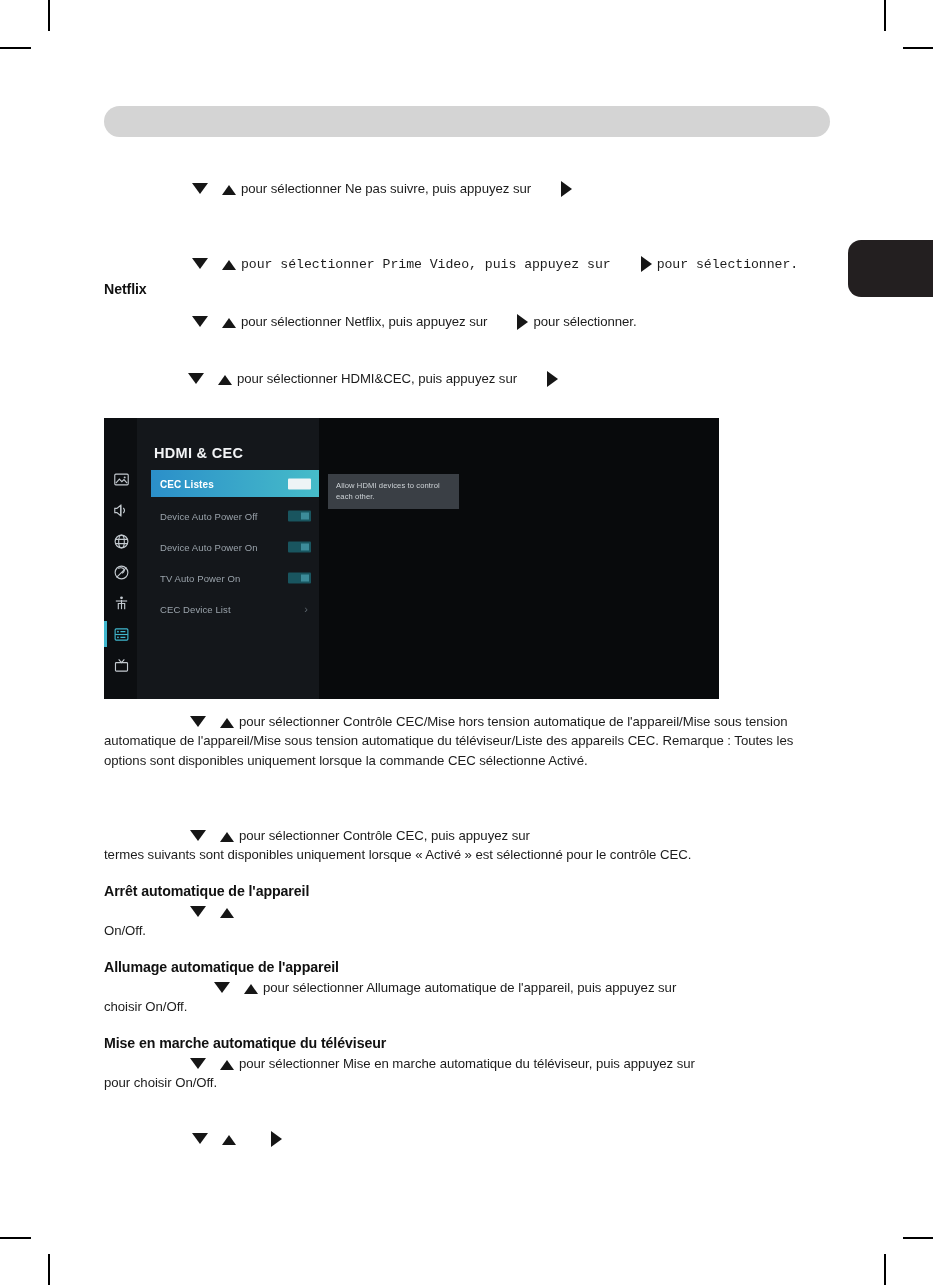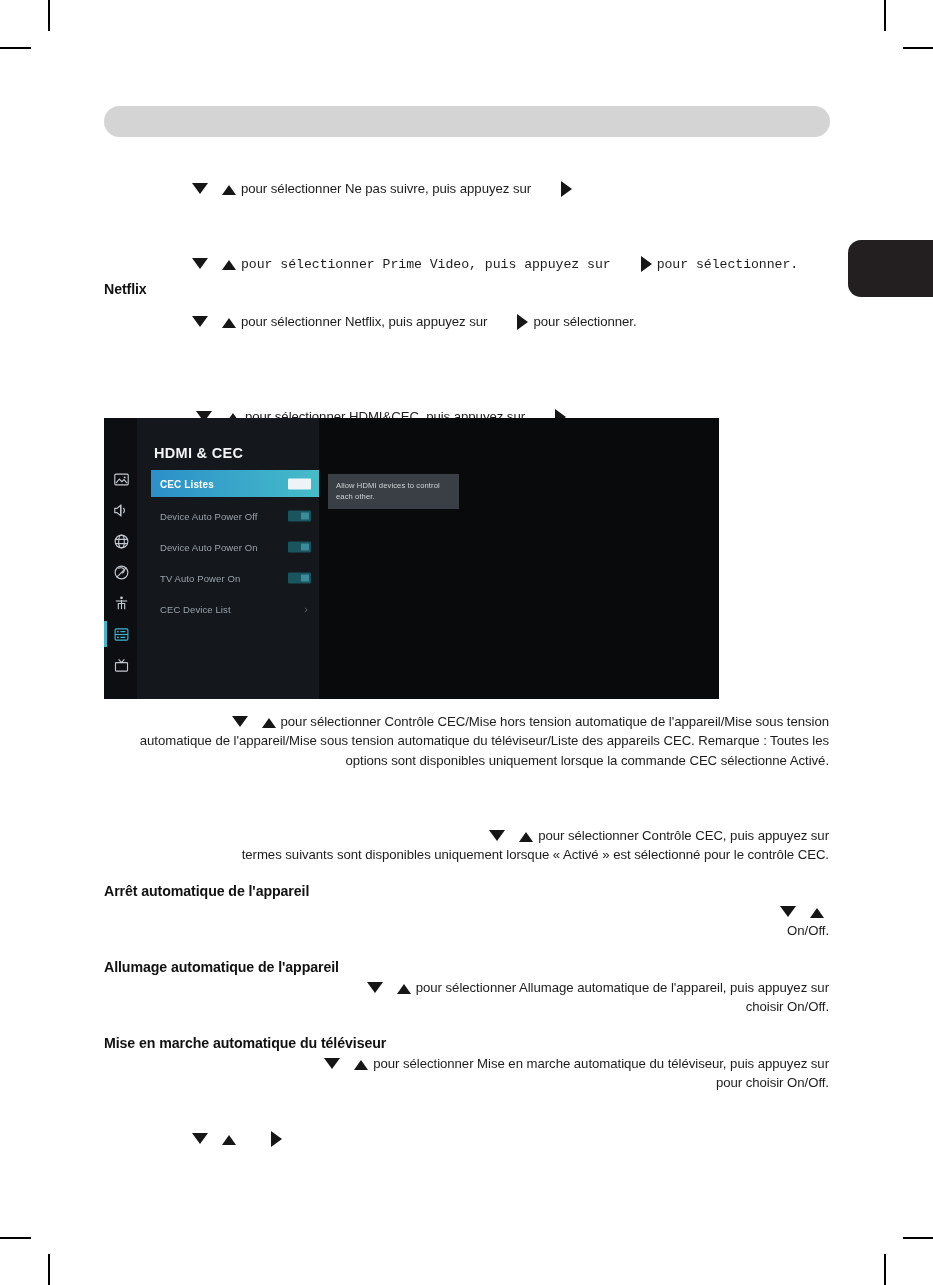--- a/index.html
+++ b/index.html
@@ -54,21 +54,20 @@
     border-bottom-left-radius: 13px;
   }
 
   
   .para {
     position: absolute;
     font-size: 13.2px;
     line-height: 19.3px;
     letter-spacing: -0.05px;
     color: #1c1c1c;
-    text-align: right;
   }
   .section-head {
     position: absolute;
     font-size: 14.2px;
     font-weight: bold;
     letter-spacing: -0.1px;
     color: #111;
   }
 
   
@@ -273,21 +272,21 @@
 </div>
 
 <div class="section-head" style="left:104px; top:281px;">Netflix</div>
 
 <div class="para" style="left:192px; top:312px;">
   <span class="arr arr-down"></span><span class="gap-s"></span><span class="arr arr-up"></span><span class="gap-xs"></span><span>pour sélectionner</span>
   <span>Netflix,</span>
   <span>puis appuyez sur</span><span class="gap-m"></span><span class="arr arr-right"></span><span class="gap-xs"></span><span>pour sélectionner.</span>
 </div>
 
-<div class="para" style="left:196px; top:369px;margin-top:38px;">
+<div class="para" style="left:188px; top:369px;">
   <span class="arr arr-down"></span><span class="gap-s"></span><span class="arr arr-up"></span><span class="gap-xs"></span><span>pour sélectionner</span>
   <span>HDMI&amp;CEC,</span>
   <span>puis appuyez sur</span><span class="gap-m"></span><span class="arr arr-right"></span>
 </div>
 
 <div class="tv-shot">
 
   <div class="tv-railbg"></div>
   <div class="tv-menubg"></div>
   <div class="tv-rightbg"></div>

